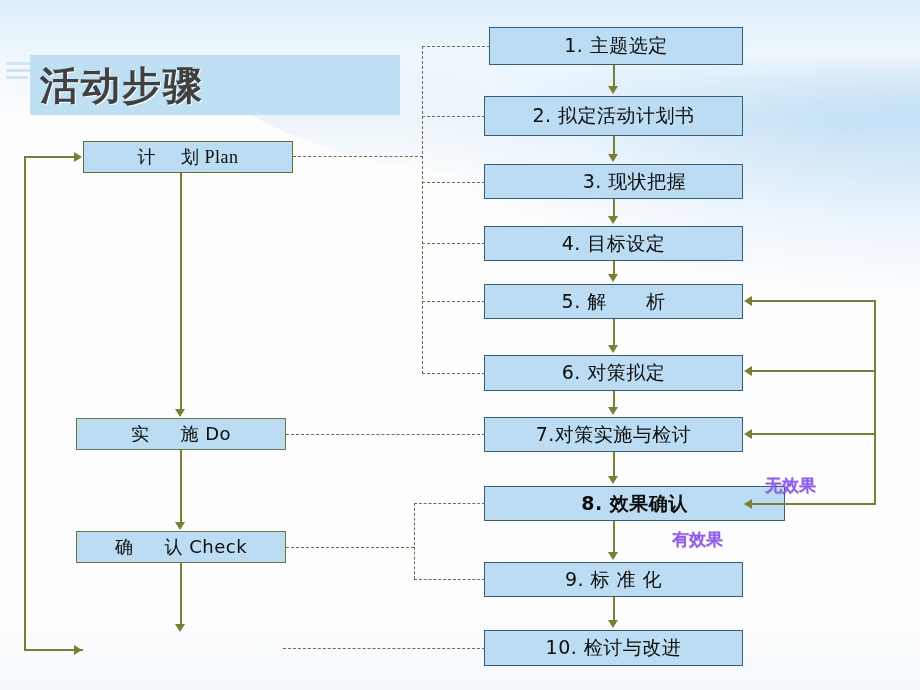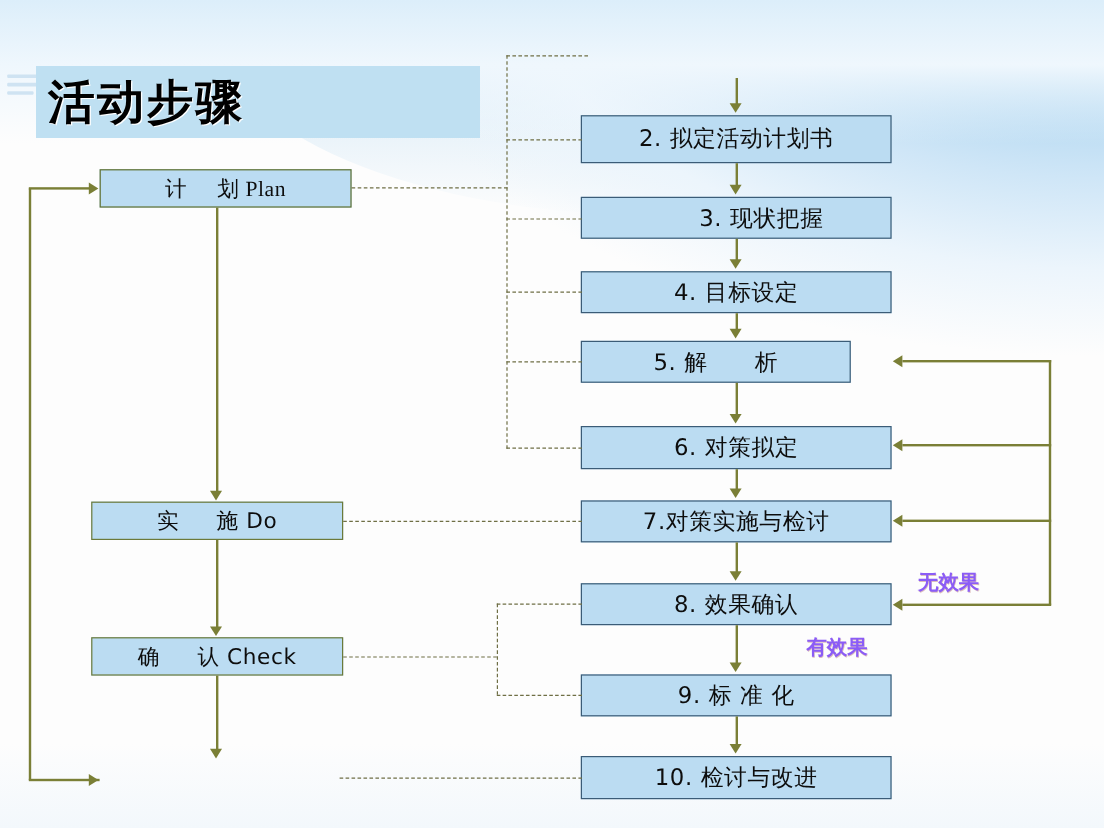--- a/index.html
+++ b/index.html
@@ -37,21 +37,21 @@
 
   
   .title-band{
     position:absolute;left:30px;top:55px;width:370px;height:60px;
     background:#bfe0f2;
   }
   .title-text{
     position:absolute;left:40px;top:58px;width:360px;height:56px;
     line-height:56px;
     font-family:"DejaVu Sans","Liberation Sans",sans-serif;
-    font-size:39px;font-weight:bold;color:#000000;
+    font-size:39px;font-weight:bold;color:#404040;
     letter-spacing:2px;
     text-shadow:1px 1px 0 #ffffff;
     white-space:nowrap;
   }
   .title-stripes{position:absolute;left:6px;top:62px;width:26px;height:22px;}
   .title-stripes i{display:block;height:3px;background:#cfe3f2;margin-bottom:4px;border-radius:1px;}
   .title-stripes i:nth-child(1){width:26px;}
   .title-stripes i:nth-child(2){width:26px;}
   .title-stripes i:nth-child(3){width:22px;}
 
@@ -142,27 +142,28 @@
 
   <div class="seg vline" style="left:180px;top:563px;height:62px;"></div>
   <div class="arrow-down" style="left:175px;top:624px;"></div>
 
   <div class="seg hline" style="left:24px;top:649px;width:59px;"></div>
   <div class="seg vline" style="left:24px;top:157px;height:493px;"></div>
   <div class="seg hline" style="left:24px;top:156px;width:51px;"></div>
   <div class="arrow-right" style="left:74px;top:152px;"></div>
   <div class="arrow-right" style="left:74px;top:645px;"></div>
 
+  <div class="box" style="left:489px;top:27px;width:254px;height:38px;">1. 主题选定</div>
   <div class="box" style="left:484px;top:96px;width:259px;height:40px;">2. 拟定活动计划书</div>
   <div class="box" style="left:484px;top:164px;width:259px;height:35px;padding-left:42px;">3. 现状把握</div>
   <div class="box" style="left:484px;top:226px;width:259px;height:35px;">4. 目标设定</div>
-  <div class="box" style="left:484px;top:284px;width:225px;height:35px;">5. 解      析</div>
+  <div class="box" style="left:484px;top:284px;width:259px;height:35px;">5. 解      析</div>
   <div class="box" style="left:484px;top:355px;width:259px;height:36px;">6. 对策拟定</div>
   <div class="box" style="left:484px;top:417px;width:259px;height:35px;">7.对策实施与检讨</div>
-  <div class="box" style="left:484px;top:486px;width:259px;height:35px;">8. 效果确认</div>
+  <div class="box" style="left:484px;top:486px;width:301px;height:35px;font-weight:bold;">8. 效果确认</div>
   <div class="box" style="left:484px;top:562px;width:259px;height:35px;">9. 标 准 化</div>
   <div class="box" style="left:484px;top:630px;width:259px;height:36px;">10. 检讨与改进</div>
 
   <div class="seg vline" style="left:613px;top:65px;height:22px;"></div>
   <div class="arrow-down" style="left:608px;top:86px;"></div>
 
   <div class="seg vline" style="left:613px;top:136px;height:19px;"></div>
   <div class="arrow-down" style="left:608px;top:154px;"></div>
 
   <div class="seg vline" style="left:613px;top:199px;height:18px;"></div>

